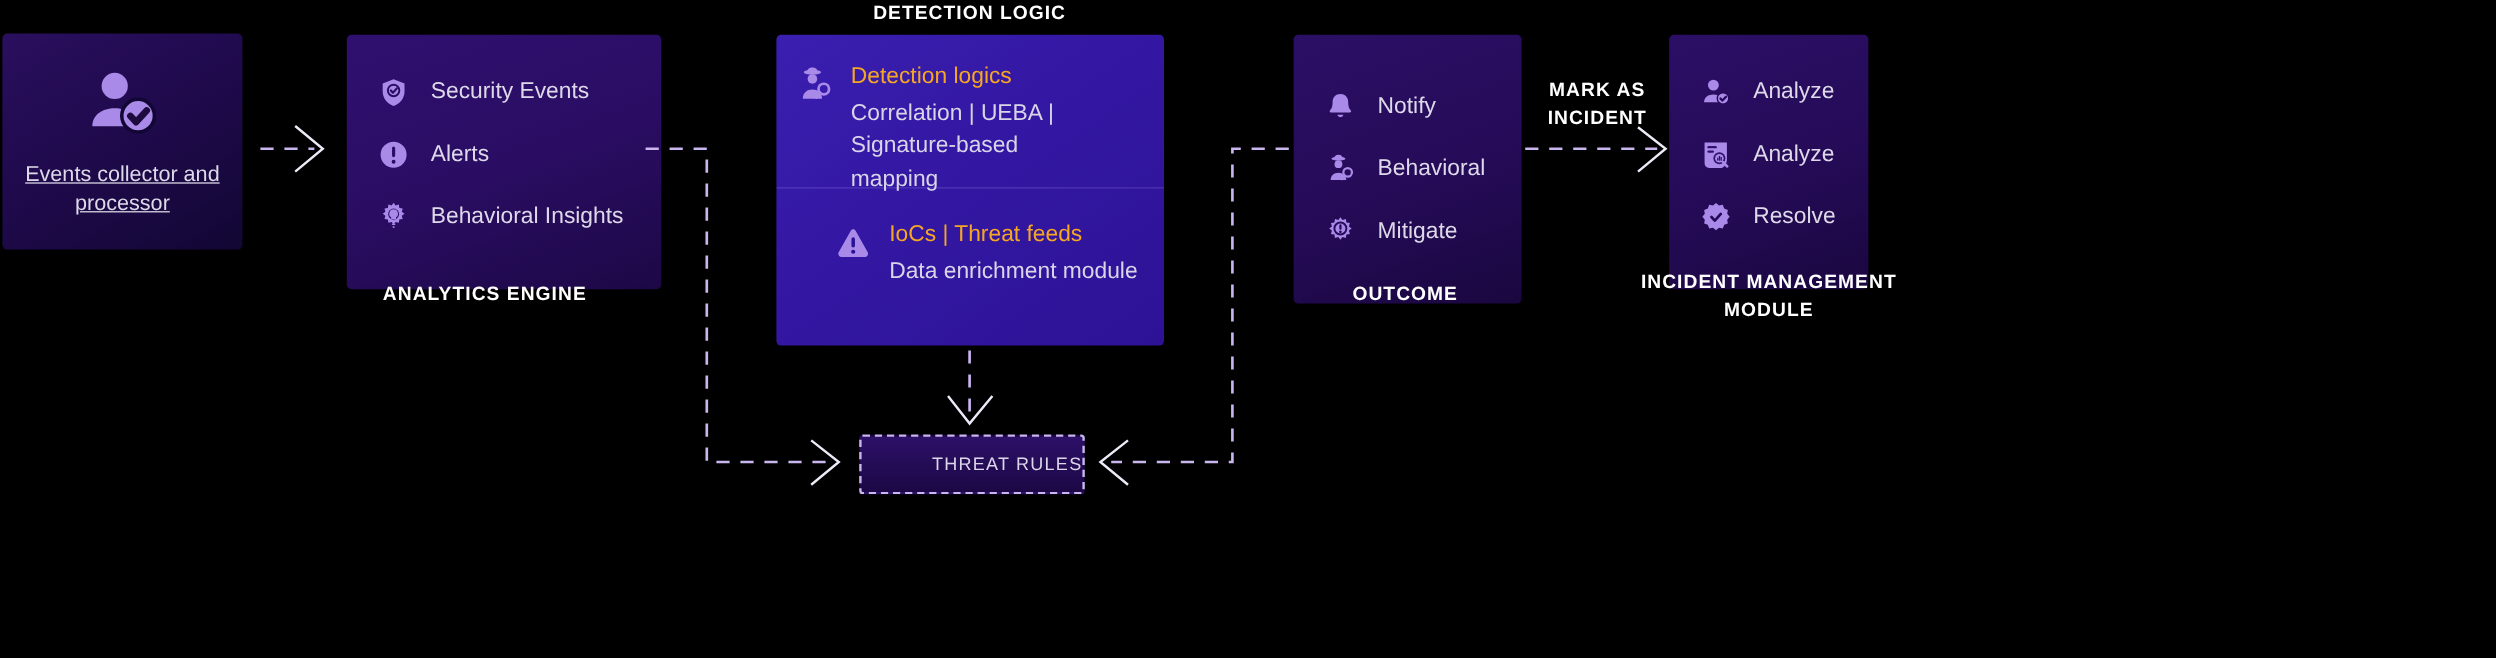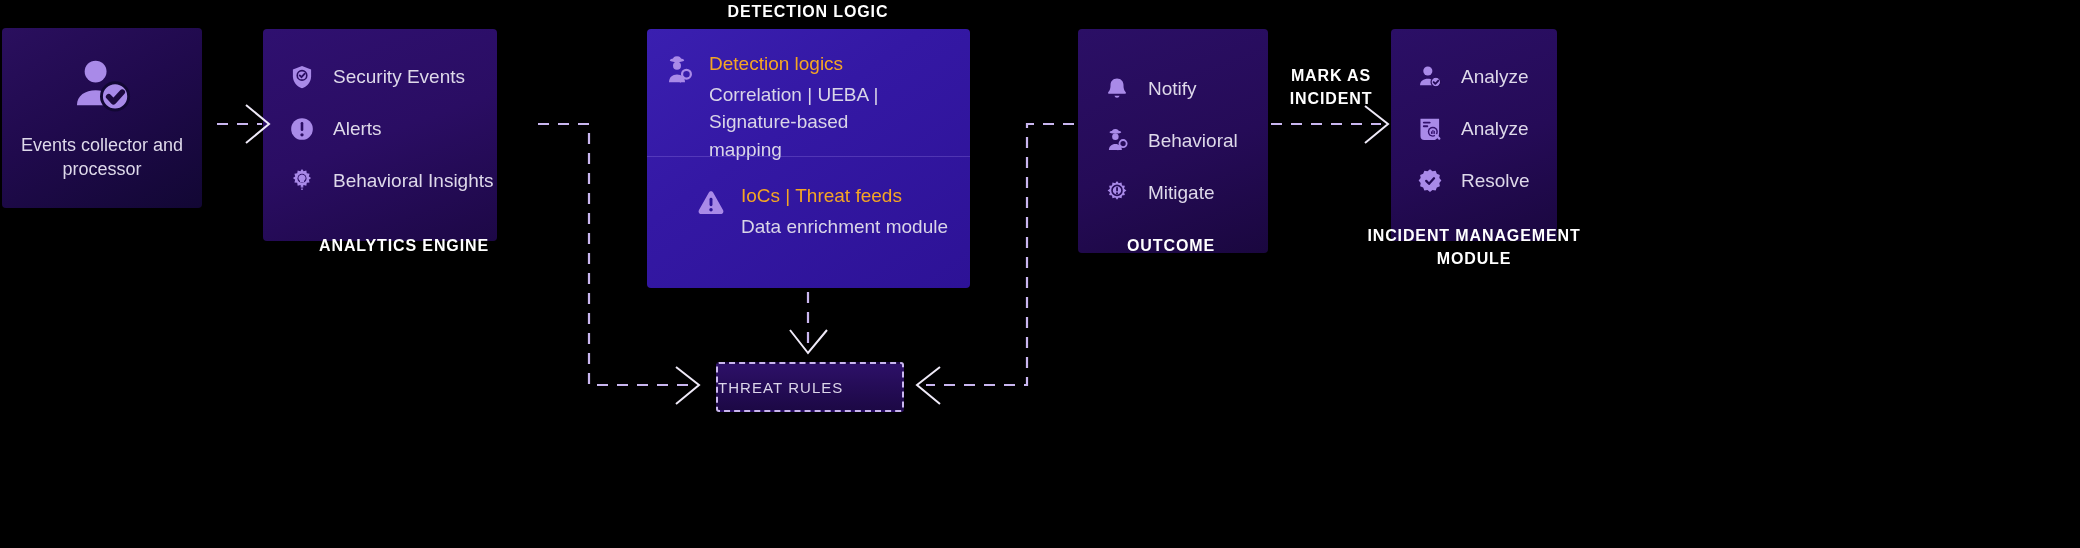--- a/index.html
+++ b/index.html
@@ -16,29 +16,29 @@
     font-size:16px;letter-spacing:.055em;text-align:center;
     line-height:1.45;text-transform:uppercase;white-space:pre-line;
   }
 
   
   .card{position:absolute;border-radius:4px;overflow:hidden;}
 
   .card-collector{
     left:2px;top:28px;width:200px;height:180px;
     background:linear-gradient(150deg,#2a0f5e 0%,#200a4d 45%,#120734 100%);
-    display:flex;flex-direction:column;align-items:center;justify-content:center;
+    display:flex;flex-direction:column;align-items:center;justify-content:center;text-decoration:underline;
   }
   .collector-label{
     font-size:18px;color:#ded9ea;text-align:center;line-height:1.33;
     width:170px;margin-top:16px;font-weight:400;
   }
 
   .card-analytics{
-    left:263px;top:29px;width:234px;height:190px;
+    left:289px;top:29px;width:262px;height:190px;
     background:linear-gradient(160deg,#2f1070 0%,#2a0d63 50%,#1d0846 100%);
     padding:22px 0 0 0;
   }
   .card-outcome{
     left:1078px;top:29px;width:190px;height:190px;
     background:linear-gradient(160deg,#2b0f66 0%,#250b57 55%,#1a073f 100%);
     padding:34px 0 0 0;
   }
   .card-incident{
     left:1391px;top:29px;width:166px;height:190px;
@@ -63,21 +63,21 @@
   
   .row{display:flex;align-items:center;gap:18px;height:52px;padding-left:26px;}
   .row .lbl{font-size:19px;color:#ded9ea;font-weight:400;white-space:nowrap;}
   .ico{width:26px;height:26px;flex:0 0 26px;display:block;}
 
   
   .threat-rules{
     position:absolute;left:716px;top:362px;width:184px;height:46px;
     background:linear-gradient(180deg,#2d1068 0%,#1c0845 100%);
     border:2px dashed #c9b6ef;border-radius:3px;
-    display:flex;align-items:center;justify-content:flex-start;
+    display:flex;align-items:center;justify-content:flex-end;
   }
   .threat-rules span{
     font-size:15px;letter-spacing:.07em;color:#dcd6ea;font-weight:400;
   }
 
   svg.wires{position:absolute;inset:0;width:2080px;height:548px;pointer-events:none;}
   .dash{fill:none;stroke:#c9b6ef;stroke-width:2.2;stroke-dasharray:11 9;}
   .head{fill:none;stroke:#efeaf8;stroke-width:2;}
 </style>
 </head>

